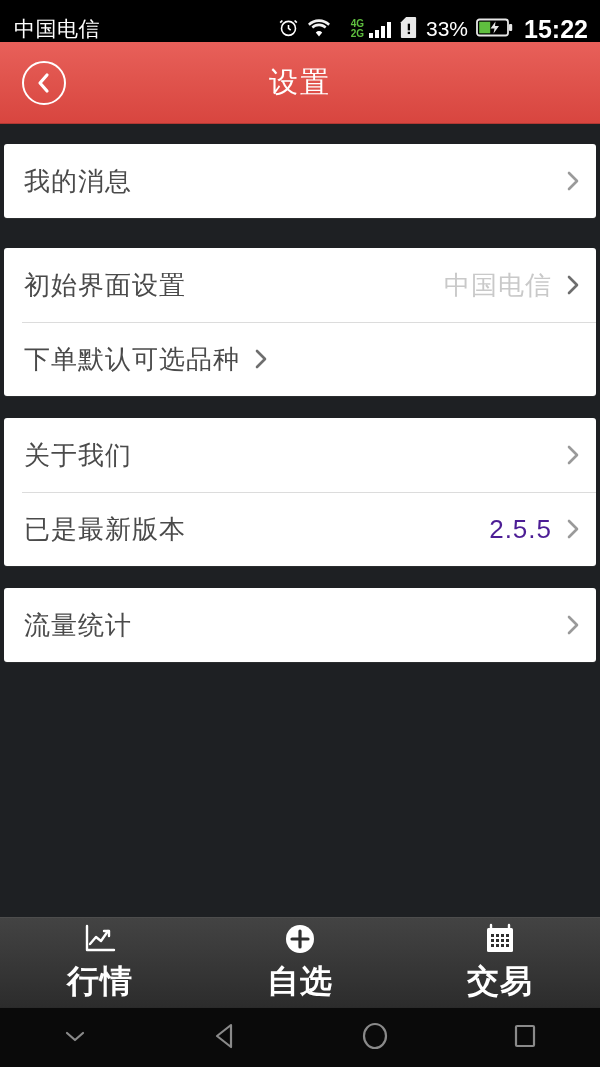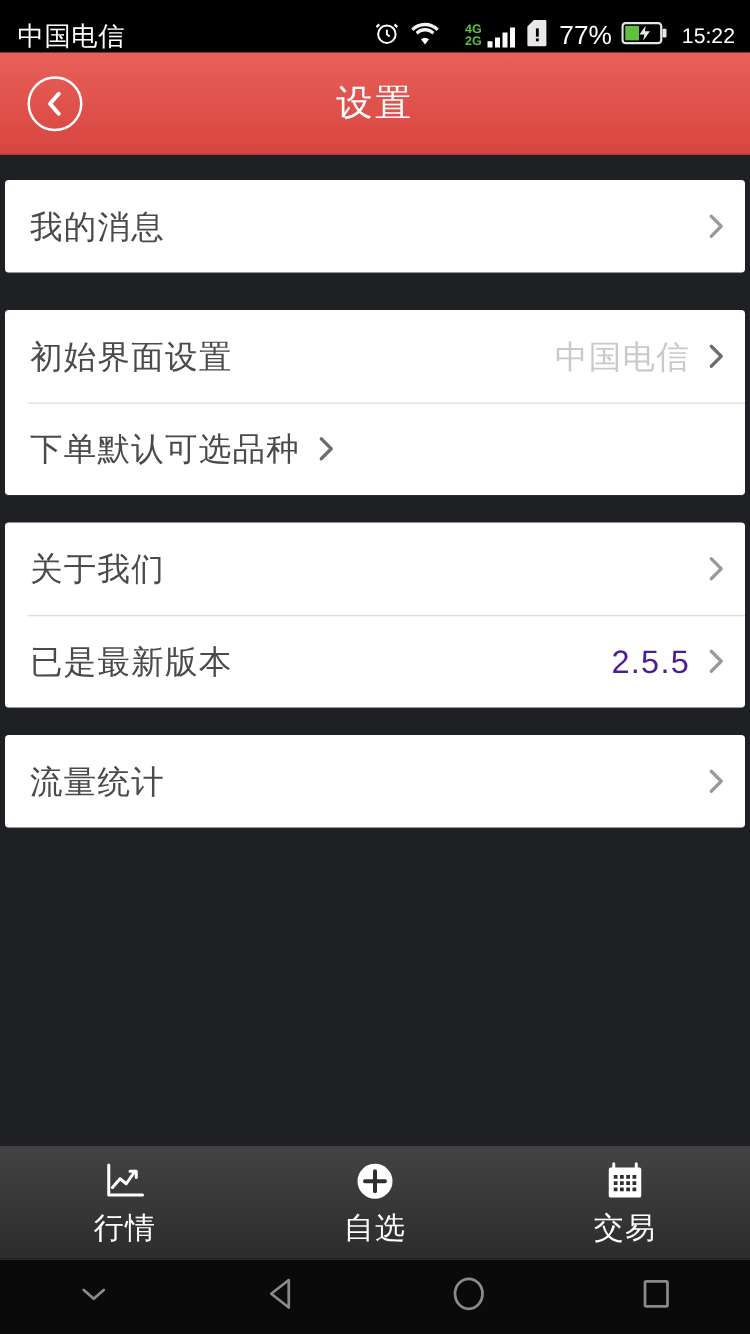--- a/index.html
+++ b/index.html
@@ -25,21 +25,21 @@
   .status-right { margin-left:auto; display:flex; align-items:center; gap:8px; }
   .sb-ico { display:block; }
   .netlabels { display:flex; flex-direction:column; justify-content:center;
                line-height:1; margin-right:-3px; }
   .netlabels span { font-size:10px; color:#5fbf3f; font-weight:bold;margin-left:12px; }
   .bars { display:flex; align-items:flex-end; gap:2px; height:17px; }
   .bars i { display:block; width:4px; background:#fff; }
   .bars i:nth-child(1){height:5px;} .bars i:nth-child(2){height:8px;}
   .bars i:nth-child(3){height:12px;} .bars i:nth-child(4){height:16px;}
   .batt-pct { font-size:21px; }
-  .clock { font-size:17px; margin-left:2px; }
+  .clock { font-size:25px; margin-left:2px;font-weight:bold; }
 
   
   .header {
     flex:0 0 82px; position:relative;
     background:linear-gradient(to bottom,#e8605a 0%,#e0544d 45%,#d8453f 100%);
     display:flex; align-items:center; justify-content:center;
     box-shadow:inset 0 -1px 0 rgba(0,0,0,.18);
   }
   .back-btn {
     position:absolute; left:22px; top:50%; transform:translateY(-50%);
@@ -75,21 +75,21 @@
   
   .tabbar {
     flex:0 0 90px;
     background:linear-gradient(to bottom,#434343 0%,#3a3a3a 40%,#2c2c2c 100%);
     border-top:1px solid #4d4d4d;
     display:flex; align-items:center;
   }
   .tab { flex:1; display:flex; flex-direction:column; align-items:center;
          justify-content:center; gap:4px; }
   .tab-icon { height:34px; display:flex; align-items:center; justify-content:center; }
-  .tab-label { color:#fff; font-size:24px; letter-spacing:1px; }
+  .tab-label { color:#fff; font-size:32px; letter-spacing:1px;font-weight:bold; }
 
   
   .navbar {
     flex:0 0 60px; background:#0a0a0a;
     display:flex; align-items:center;
     border-top:1px solid #2a2a2a;
   }
   .nav-btn { display:flex; align-items:center; justify-content:center; }
   .nav-hide { width:150px; }
   .nav-main { flex:1; display:flex; align-items:center; justify-content:center; }
@@ -132,21 +132,21 @@
       </span>
 
       <span class="sb-ico">
         <svg width="19" height="23" viewBox="0 0 20 24" fill="#e8e8e8">
           <path d="M2 6.5L7.5 1H17a1 1 0 011 1v20a1 1 0 01-1 1H3a1 1 0 01-1-1z"></path>
           <rect x="9.2" y="8" width="2.4" height="7" fill="#000"></rect>
           <rect x="9.2" y="16.5" width="2.4" height="2.4" fill="#000"></rect>
         </svg>
       </span>
 
-      <span class="batt-pct">77%</span>
+      <span class="batt-pct">33%</span>
 
       <span class="sb-ico">
         <svg width="38" height="21" viewBox="0 0 38 21">
           <rect x="1" y="2.5" width="31" height="16" rx="2.5" fill="none" stroke="#e6e6e6" stroke-width="1.8"></rect>
           <rect x="33" y="7" width="3.2" height="7" rx="1" fill="#e6e6e6"></rect>
           <rect x="3.2" y="4.7" width="11" height="11.6" fill="#5fbf3f"></rect>
           <path d="M19.5 4.5l-5 7h4l-1 5 5.5-7.5h-4z" fill="#e6e6e6"></path>
         </svg>
       </span>
 

